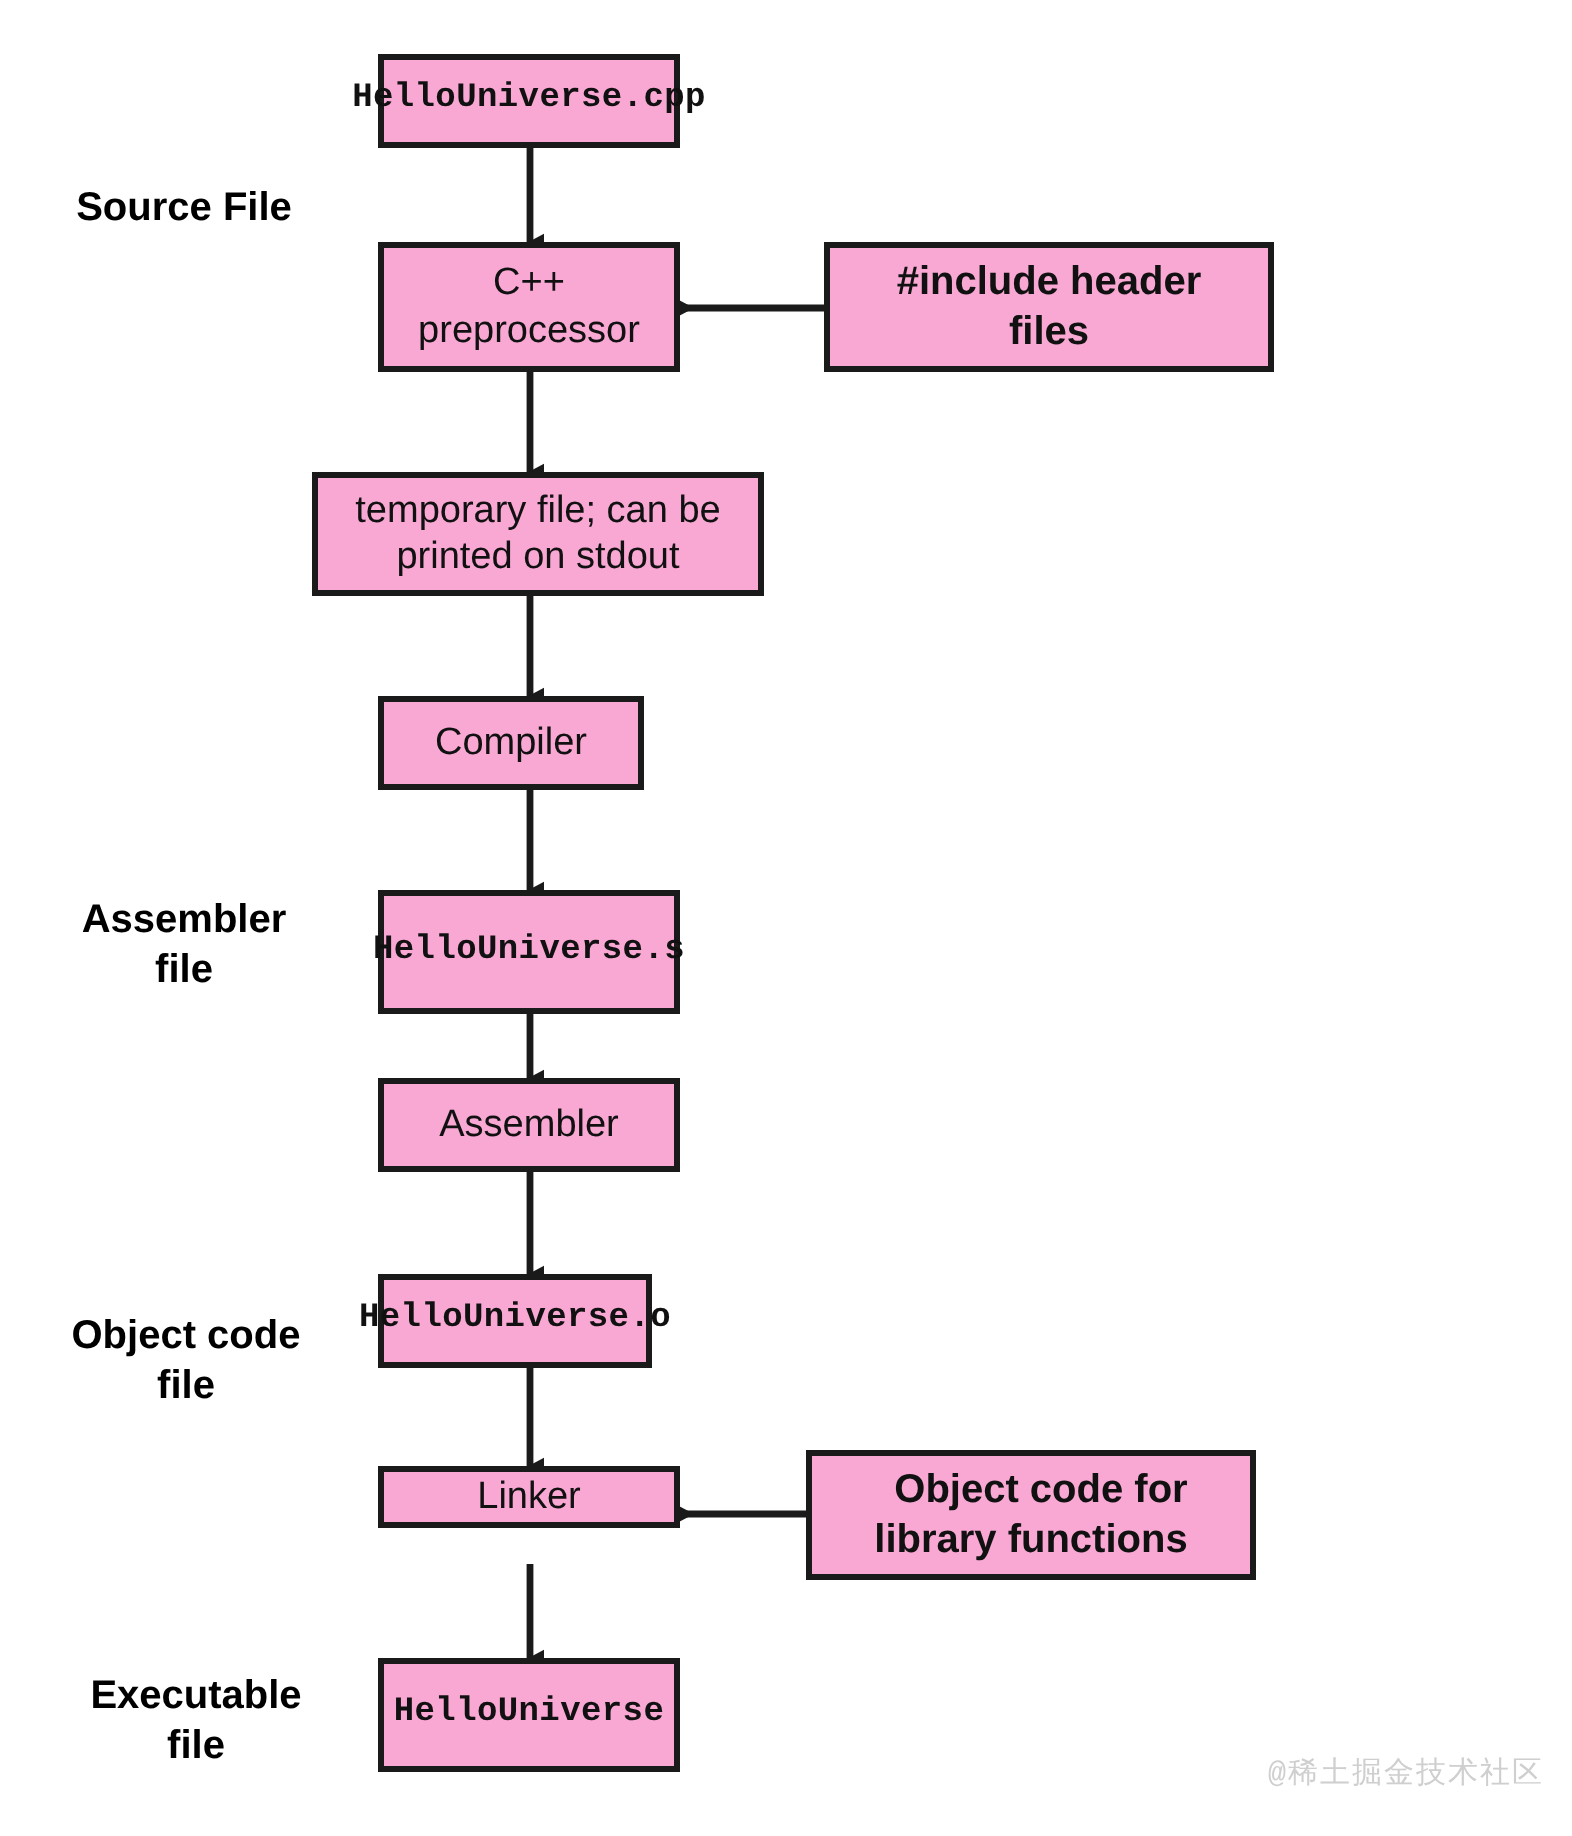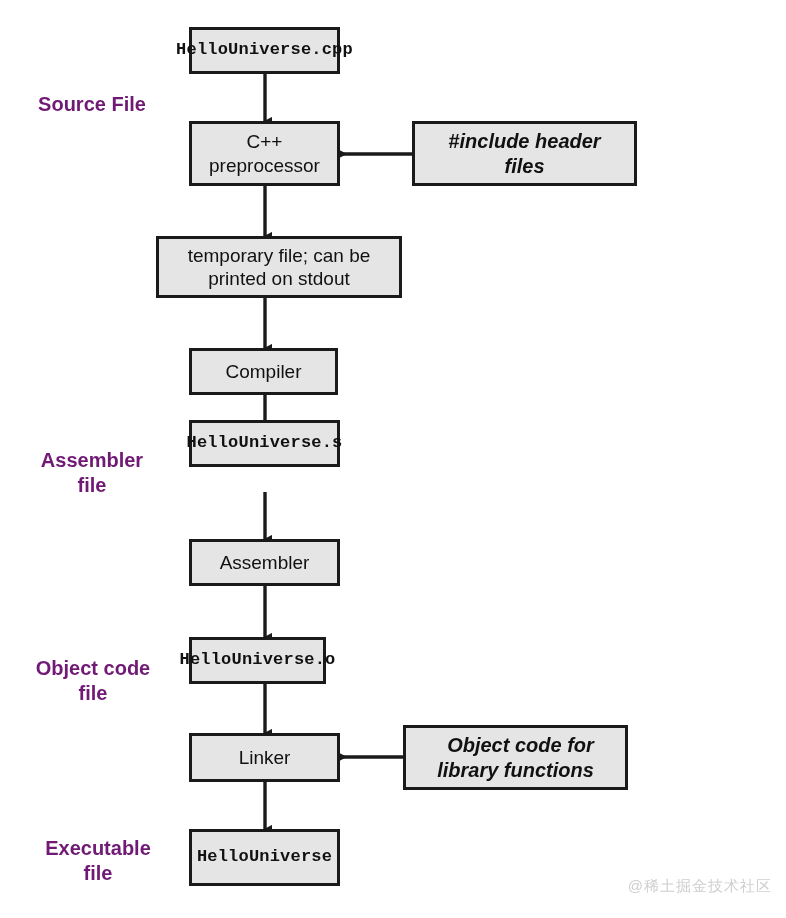--- a/index.html
+++ b/index.html
@@ -17,21 +17,21 @@
   #canvas {
     position: absolute;
     left: 0; top: 0;
     width: 786px;
     height: 918px;
   }
   .node {
     position: absolute;
     box-sizing: border-box;
     border: 3px solid #1a1a1a;
-    background: #e5e5e5;
+    background: #f9a8d4;
     display: flex;
     align-items: center;
     justify-content: center;
     text-align: center;
     line-height: 1.22;
     color: #111111;
     z-index: 3;
   }
   .node.proc {
     font-family: "Liberation Sans", sans-serif;
@@ -41,37 +41,36 @@
   .node.file {
     font-family: "Liberation Mono", "DejaVu Sans Mono", monospace;
     font-weight: 700;
     font-size: 17px;
     letter-spacing: 0.2px;
   }
   .node.side {
     font-family: "Liberation Sans", sans-serif;
     font-weight: 700;
     font-size: 20px;
-    font-style: italic;
   }
   .side-label {
     position: absolute;
     font-family: "Liberation Sans", sans-serif;
     font-weight: 700;
     font-size: 20px;
-    color: #701a75;
+    color: #000000;
     text-align: center;
     line-height: 1.25;
     z-index: 3;
   }
   .watermark {
     position: absolute;
     right: 14px;
     bottom: 22px;
-    font-family: Liberation Sans, sans-serif;
+    font-family: Liberation Mono, monospace;
     font-size: 15px;
     color: #cfcfcf;
     letter-spacing: 1px;
     z-index: 4;
     white-space: nowrap;
   }
   svg.edges {
     position: absolute;
     left: 0; top: 0;
     width: 786px;
@@ -116,36 +115,36 @@
   <div id="node-layer">
       <div class="node file" style="left: 189px; top: 27px; width: 151px; height: 47px;">
         <span>HelloUniverse.cpp</span>
       </div>
       <div class="node proc" style="left: 189px; top: 121px; width: 151px; height: 65px;">
         <span>C++<br>preprocessor</span>
       </div>
       <div class="node side" style="left: 412px; top: 121px; width: 225px; height: 65px;">
         <span>#include header<br>files</span>
       </div>
-      <div class="node proc" style="left: 156px; top: 236px; width: 246px; height: 62px;">
+      <div class="node proc" style="left: 156px; top: 236px; width: 226px; height: 62px;">
         <span>temporary file; can be<br>printed on stdout</span>
       </div>
-      <div class="node proc" style="left: 189px; top: 348px; width: 149px; height: 47px;">
+      <div class="node proc" style="left: 189px; top: 348px; width: 133px; height: 47px;">
         <span>Compiler</span>
       </div>
-      <div class="node file" style="left: 189px; top: 420px; width: 151px; height: 47px;">
+      <div class="node file" style="left: 189px; top: 445px; width: 151px; height: 62px;">
         <span>HelloUniverse.s</span>
       </div>
       <div class="node proc" style="left: 189px; top: 539px; width: 151px; height: 47px;">
         <span>Assembler</span>
       </div>
       <div class="node file" style="left: 189px; top: 637px; width: 137px; height: 47px;">
         <span>HelloUniverse.o</span>
       </div>
-      <div class="node proc" style="left: 189px; top: 733px; width: 151px; height: 49px;">
+      <div class="node proc" style="left: 189px; top: 733px; width: 151px; height: 31px;">
         <span>Linker</span>
       </div>
       <div class="node side" style="left: 403px; top: 725px; width: 225px; height: 65px; text-align: right;">
         <span>Object code for<br>library functions</span>
       </div>
       <div class="node file" style="left: 189px; top: 829px; width: 151px; height: 57px;">
         <span>HelloUniverse</span>
       </div>
     </div>
 

